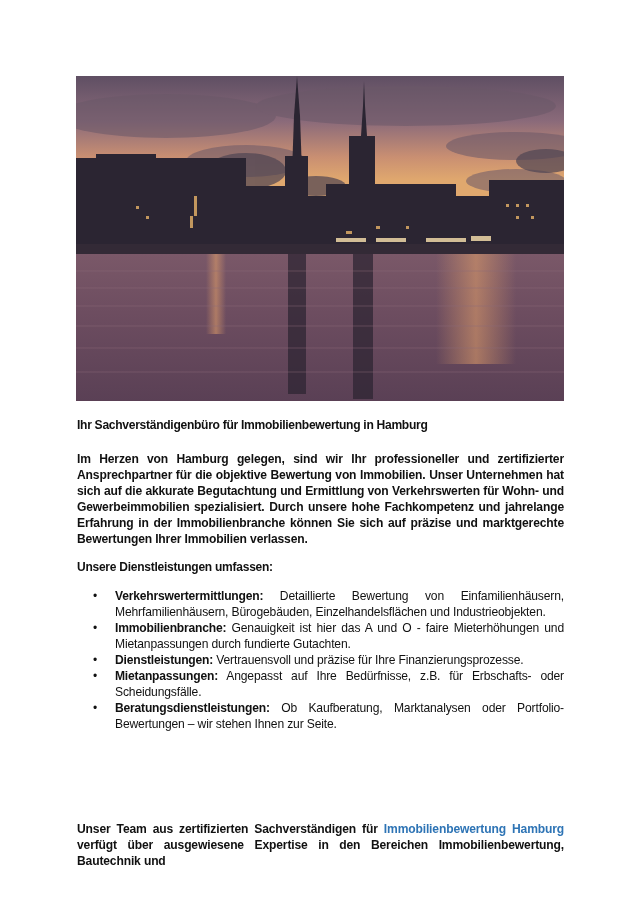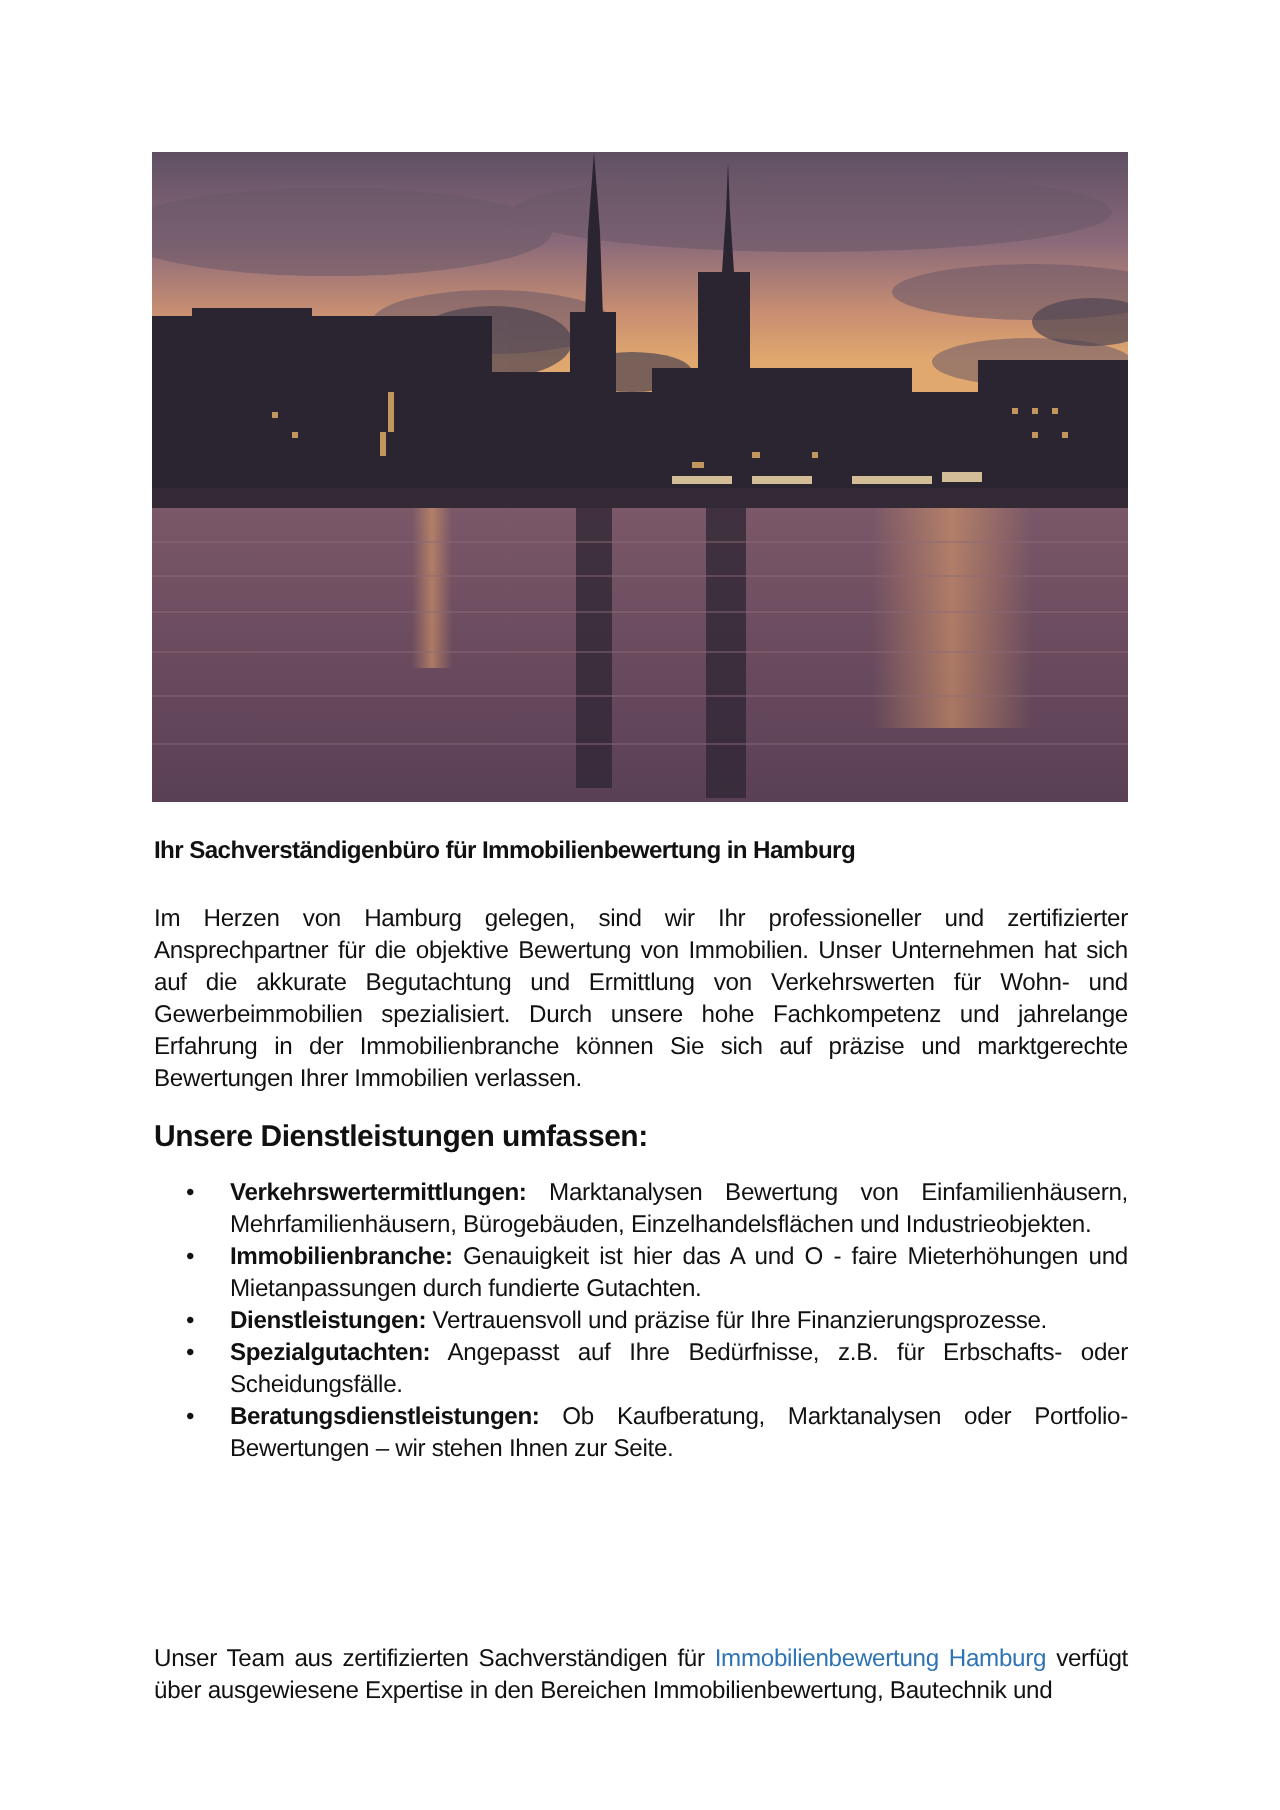--- a/index.html
+++ b/index.html
@@ -6,23 +6,23 @@
   body { width:640px; height:905px; position:relative; overflow:hidden;
          font-family:"Liberation Sans", sans-serif; color:#111; }
   .page { position:absolute; left:0; top:0; width:528px; height:905px; background:#fff; }
 
   
   .photo { position:absolute; left:76px; top:76px; width:488px; height:325px; overflow:hidden; }
   .photo svg { display:block; width:488px; height:325px; }
 
   .content { position:absolute; left:77px; width:487px; font-size:12.1px; line-height:16px; letter-spacing:-0.15px; }
   .heading { position:absolute; left:77px; top:418px; font-size:12.1px; font-weight:bold; letter-spacing:-0.3px; margin:0; }
-  .para { text-align:justify; margin:0; }
+  .para { text-align:justify; margin:0;font-weight:bold; }
   .p1 { top:451px; }
-  .sub { position:absolute; left:77px; top:560px; font-size:15px; font-weight:bold; letter-spacing:-0.25px; margin:0; }
+  .sub { position:absolute; left:77px; top:560px; font-size:12px; font-weight:bold; letter-spacing:-0.25px; margin:0; }
   ul.services { position:absolute; left:77px; top:588px; width:487px; margin:0; padding:0; list-style:none;
                 font-size:12.1px; line-height:16px; letter-spacing:-0.15px; }
   ul.services li { position:relative; padding-left:38px; text-align:justify; margin:0 0 0 0; }
   ul.services li .bullet { position:absolute; left:16px; top:0; }
   ul.services li b { letter-spacing:-0.2px; }
   .p2 { top:746px; }
   .p3 { top:809px;margin-top:12px; }
   a.link { color:#2e74b5; text-decoration:none; }
 </style>
 </head>
@@ -125,33 +125,33 @@
 
   <h1 class="heading">Ihr Sachverständigenbüro für Immobilienbewertung in Hamburg</h1>
 
   <p class="content para p1">Im Herzen von Hamburg gelegen, sind wir Ihr professioneller und zertifizierter Ansprechpartner für die objektive Bewertung von Immobilien. Unser Unternehmen hat sich auf die akkurate Begutachtung und Ermittlung von Verkehrswerten für Wohn- und Gewerbeimmobilien spezialisiert. Durch unsere hohe Fachkompetenz und jahrelange Erfahrung in der Immobilienbranche können Sie sich auf präzise und marktgerechte Bewertungen Ihrer Immobilien verlassen.</p>
 
   <h2 class="sub">Unsere Dienstleistungen umfassen:</h2>
 
   <ul class="services">
     <li style="margin-top:0">
       <span class="bullet">•</span>
-      <b>Verkehrswertermittlungen:</b><span> Marktanalysen Bewertung von Einfamilienhäusern, Mehrfamilienhäusern, Bürogebäuden, Einzelhandelsflächen und Industrieobjekten.</span>
+      <b>Verkehrswertermittlungen:</b><span> Detaillierte Bewertung von Einfamilienhäusern, Mehrfamilienhäusern, Bürogebäuden, Einzelhandelsflächen und Industrieobjekten.</span>
     </li>
     <li>
       <span class="bullet">•</span>
       <b>Immobilienbranche:</b><span> Genauigkeit ist hier das A und O - faire Mieterhöhungen und Mietanpassungen durch fundierte Gutachten.</span>
     </li>
     <li>
       <span class="bullet">•</span>
       <b>Dienstleistungen:</b><span> Vertrauensvoll und präzise für Ihre Finanzierungsprozesse.</span>
     </li>
     <li>
       <span class="bullet">•</span>
-      <b>Spezialgutachten:</b><span> Angepasst auf Ihre Bedürfnisse, z.B. für Erbschafts- oder Scheidungsfälle.</span>
+      <b>Mietanpassungen:</b><span> Angepasst auf Ihre Bedürfnisse, z.B. für Erbschafts- oder Scheidungsfälle.</span>
     </li>
     <li>
       <span class="bullet">•</span>
       <b>Beratungsdienstleistungen:</b><span> Ob Kaufberatung, Marktanalysen oder Portfolio-Bewertungen – wir stehen Ihnen zur Seite.</span>
     </li>
   </ul>
 
 
   <p class="content para p3"><span>Unser Team aus zertifizierten Sachverständigen für </span><a class="link" href="#" style="color: rgb(46, 116, 181);">Immobilienbewertung Hamburg</a><span> verfügt über ausgewiesene Expertise in den Bereichen Immobilienbewertung, Bautechnik und</span></p>
 

